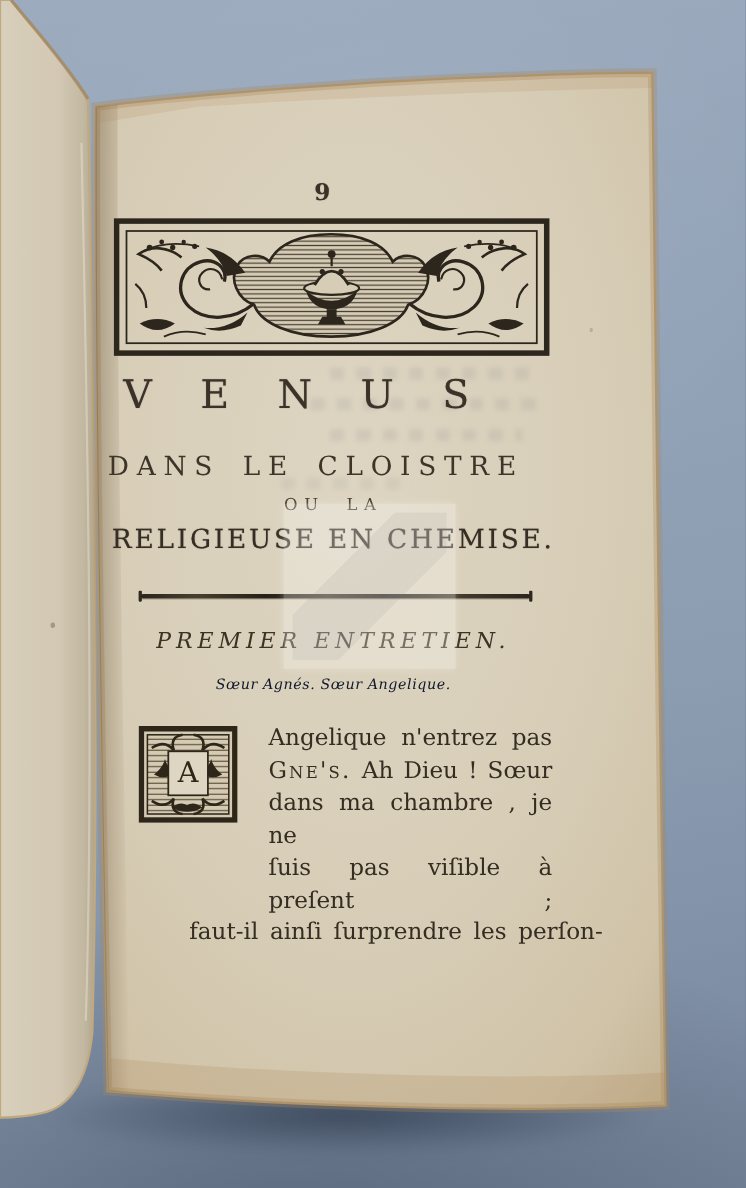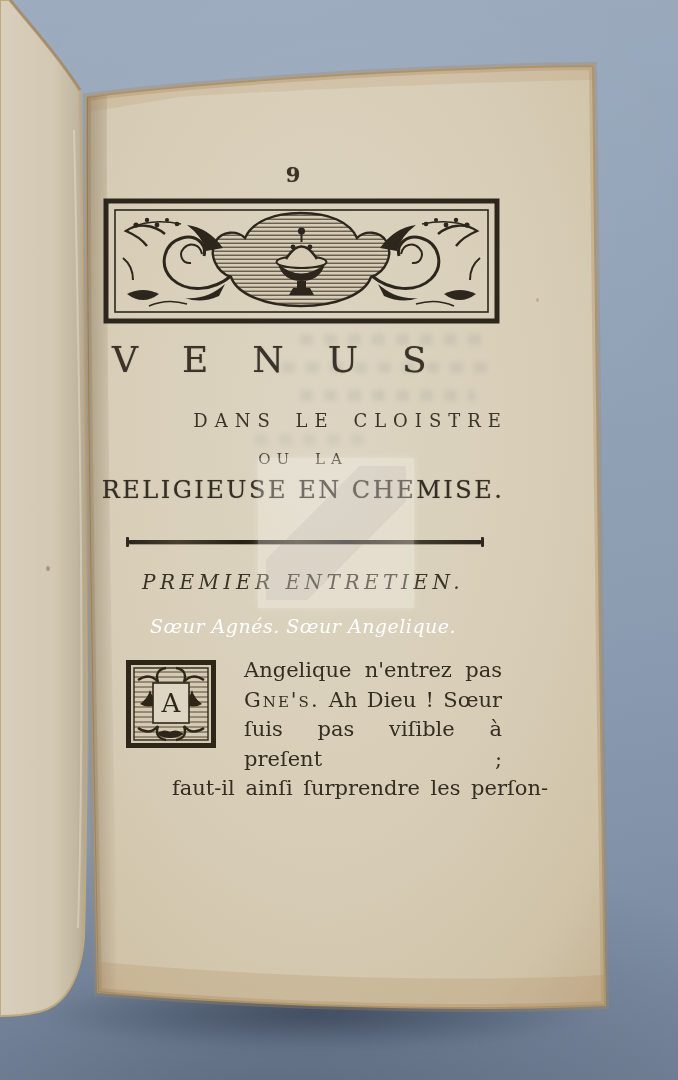--- a/index.html
+++ b/index.html
@@ -16,38 +16,38 @@
   .pages-svg{position:absolute;left:0;top:0;}
 
   .print-block{position:absolute;left:98px;top:62px;width:410px;height:960px;color:#332b20;}
   .pnum{position:absolute;top:100px;left:0;width:100%;text-align:center;
         transform:translateX(-10px);font-size:21px;font-weight:bold;color:#3a3227;
         text-shadow:0 0 1px rgba(58,50,39,.5);}
   .headpiece{position:absolute;top:136px;left:5px;}
   .t-main{position:absolute;top:270px;left:14px;font-size:36px;line-height:56px;
         letter-spacing:44px;white-space:nowrap;color:#3b332a;
         text-shadow:0 0 1px rgba(59,51,42,.55);}
-  .t-sub1{position:absolute;top:348px;left:0;width:100%;text-align:right;
-        font-size:18px;letter-spacing:7px;word-spacing:6px;color:#3d352a;white-space:nowrap;}
+  .t-sub1{position:absolute;top:348px;left:0;width:100%;text-align:left;
+        font-size:24px;letter-spacing:7px;word-spacing:6px;color:#3d352a;white-space:nowrap;}
   .t-sub2{position:absolute;top:388px;left:0;width:100%;text-align:center;
         font-size:15px;letter-spacing:6px;word-spacing:9px;color:#44392c;white-space:nowrap;}
   .t-sub3{position:absolute;top:414px;left:0;width:100%;text-align:center;
         font-size:24px;letter-spacing:2.5px;color:#362e24;white-space:nowrap;
         text-shadow:0 0 1px rgba(54,46,36,.6);}
   .rule{position:absolute;top:478px;left:30px;width:354px;height:4px;border-radius:2px;
         background:linear-gradient(90deg,#2a241b 0%,#47402f 14%,#262016 32%,#40382a 48%,
                    #231d14 62%,#453d2e 80%,#2a241b 100%);
         box-shadow:0 1px 0 rgba(58,50,40,.35);}
   .rule:before,.rule:after{content:"";position:absolute;top:-3px;width:3px;height:10px;
         background:#2e281e;border-radius:1px;}
   .rule:before{left:-2px;} .rule:after{right:-2px;}
   .section{position:absolute;top:508px;left:0;width:100%;text-align:center;
         font-style:italic;font-size:20px;letter-spacing:4.5px;color:#3b3226;white-space:nowrap;}
   .chars{position:absolute;top:553px;left:0;width:100%;text-align:center;
-        font-style:italic;font-size:19px;letter-spacing:.5px;color:#ffffff;white-space:nowrap;}
+        font-style:italic;font-size:13px;letter-spacing:.5px;color:#0f172a;white-space:nowrap;}
 
   .para{position:absolute;top:594px;left:28px;width:376px;font-size:21px;line-height:29.5px;color:#352d22;}
   .dropbox{position:absolute;left:0;top:4px;width:90px;height:88px;}
   .dropletter{position:absolute;left:27px;top:23px;width:36px;height:40px;text-align:center;
         font-size:26px;line-height:40px;color:#2e2719;}
   .line{text-align:justify;text-align-last:justify;}
   .indent{margin-left:118px;width:258px;}
   .lead{font-variant:small-caps;letter-spacing:2px;}
   .l5{width:376px;margin-left:46px;}
 
@@ -199,20 +199,21 @@
           <path d="M78,68 q-12,8 -20,-2 q4,12 -8,14" fill="none" stroke="#2e2719" stroke-width="2.4"></path>
           <path d="M14,44 q8,-6 10,-14 q2,8 10,12 q-10,8 -20,2 Z" fill="#2e2719"></path>
           <path d="M76,44 q-8,-6 -10,-14 q-2,8 -10,12 q10,8 20,2 Z" fill="#2e2719"></path>
           <path d="M30,74 q8,-6 14,-2 q6,-4 14,2 q-14,8 -28,0 Z" fill="#2e2719"></path>
           <rect x="27" y="23" width="36" height="40" fill="#ded6c2" stroke="#2e2719" stroke-width="1.6"></rect>
         </svg>
         <span class="dropletter">A</span>
       </div>
       <div class="line indent">Angelique n'entrez pas</div>
       <div class="line indent"><span class="lead">Gne's.</span> <span>Ah Dieu ! Sœur</span></div>
+      <div class="line indent">dans ma chambre , je ne</div>
       <div class="line indent">ſuis pas viſible à preſent ;</div>
       <div class="line l5">faut-il ainſi ſurprendre les perſon-</div>
     </div>
   </div>
 
   <div class="watermark"></div>
 
 </div>
 
 </body></html>

